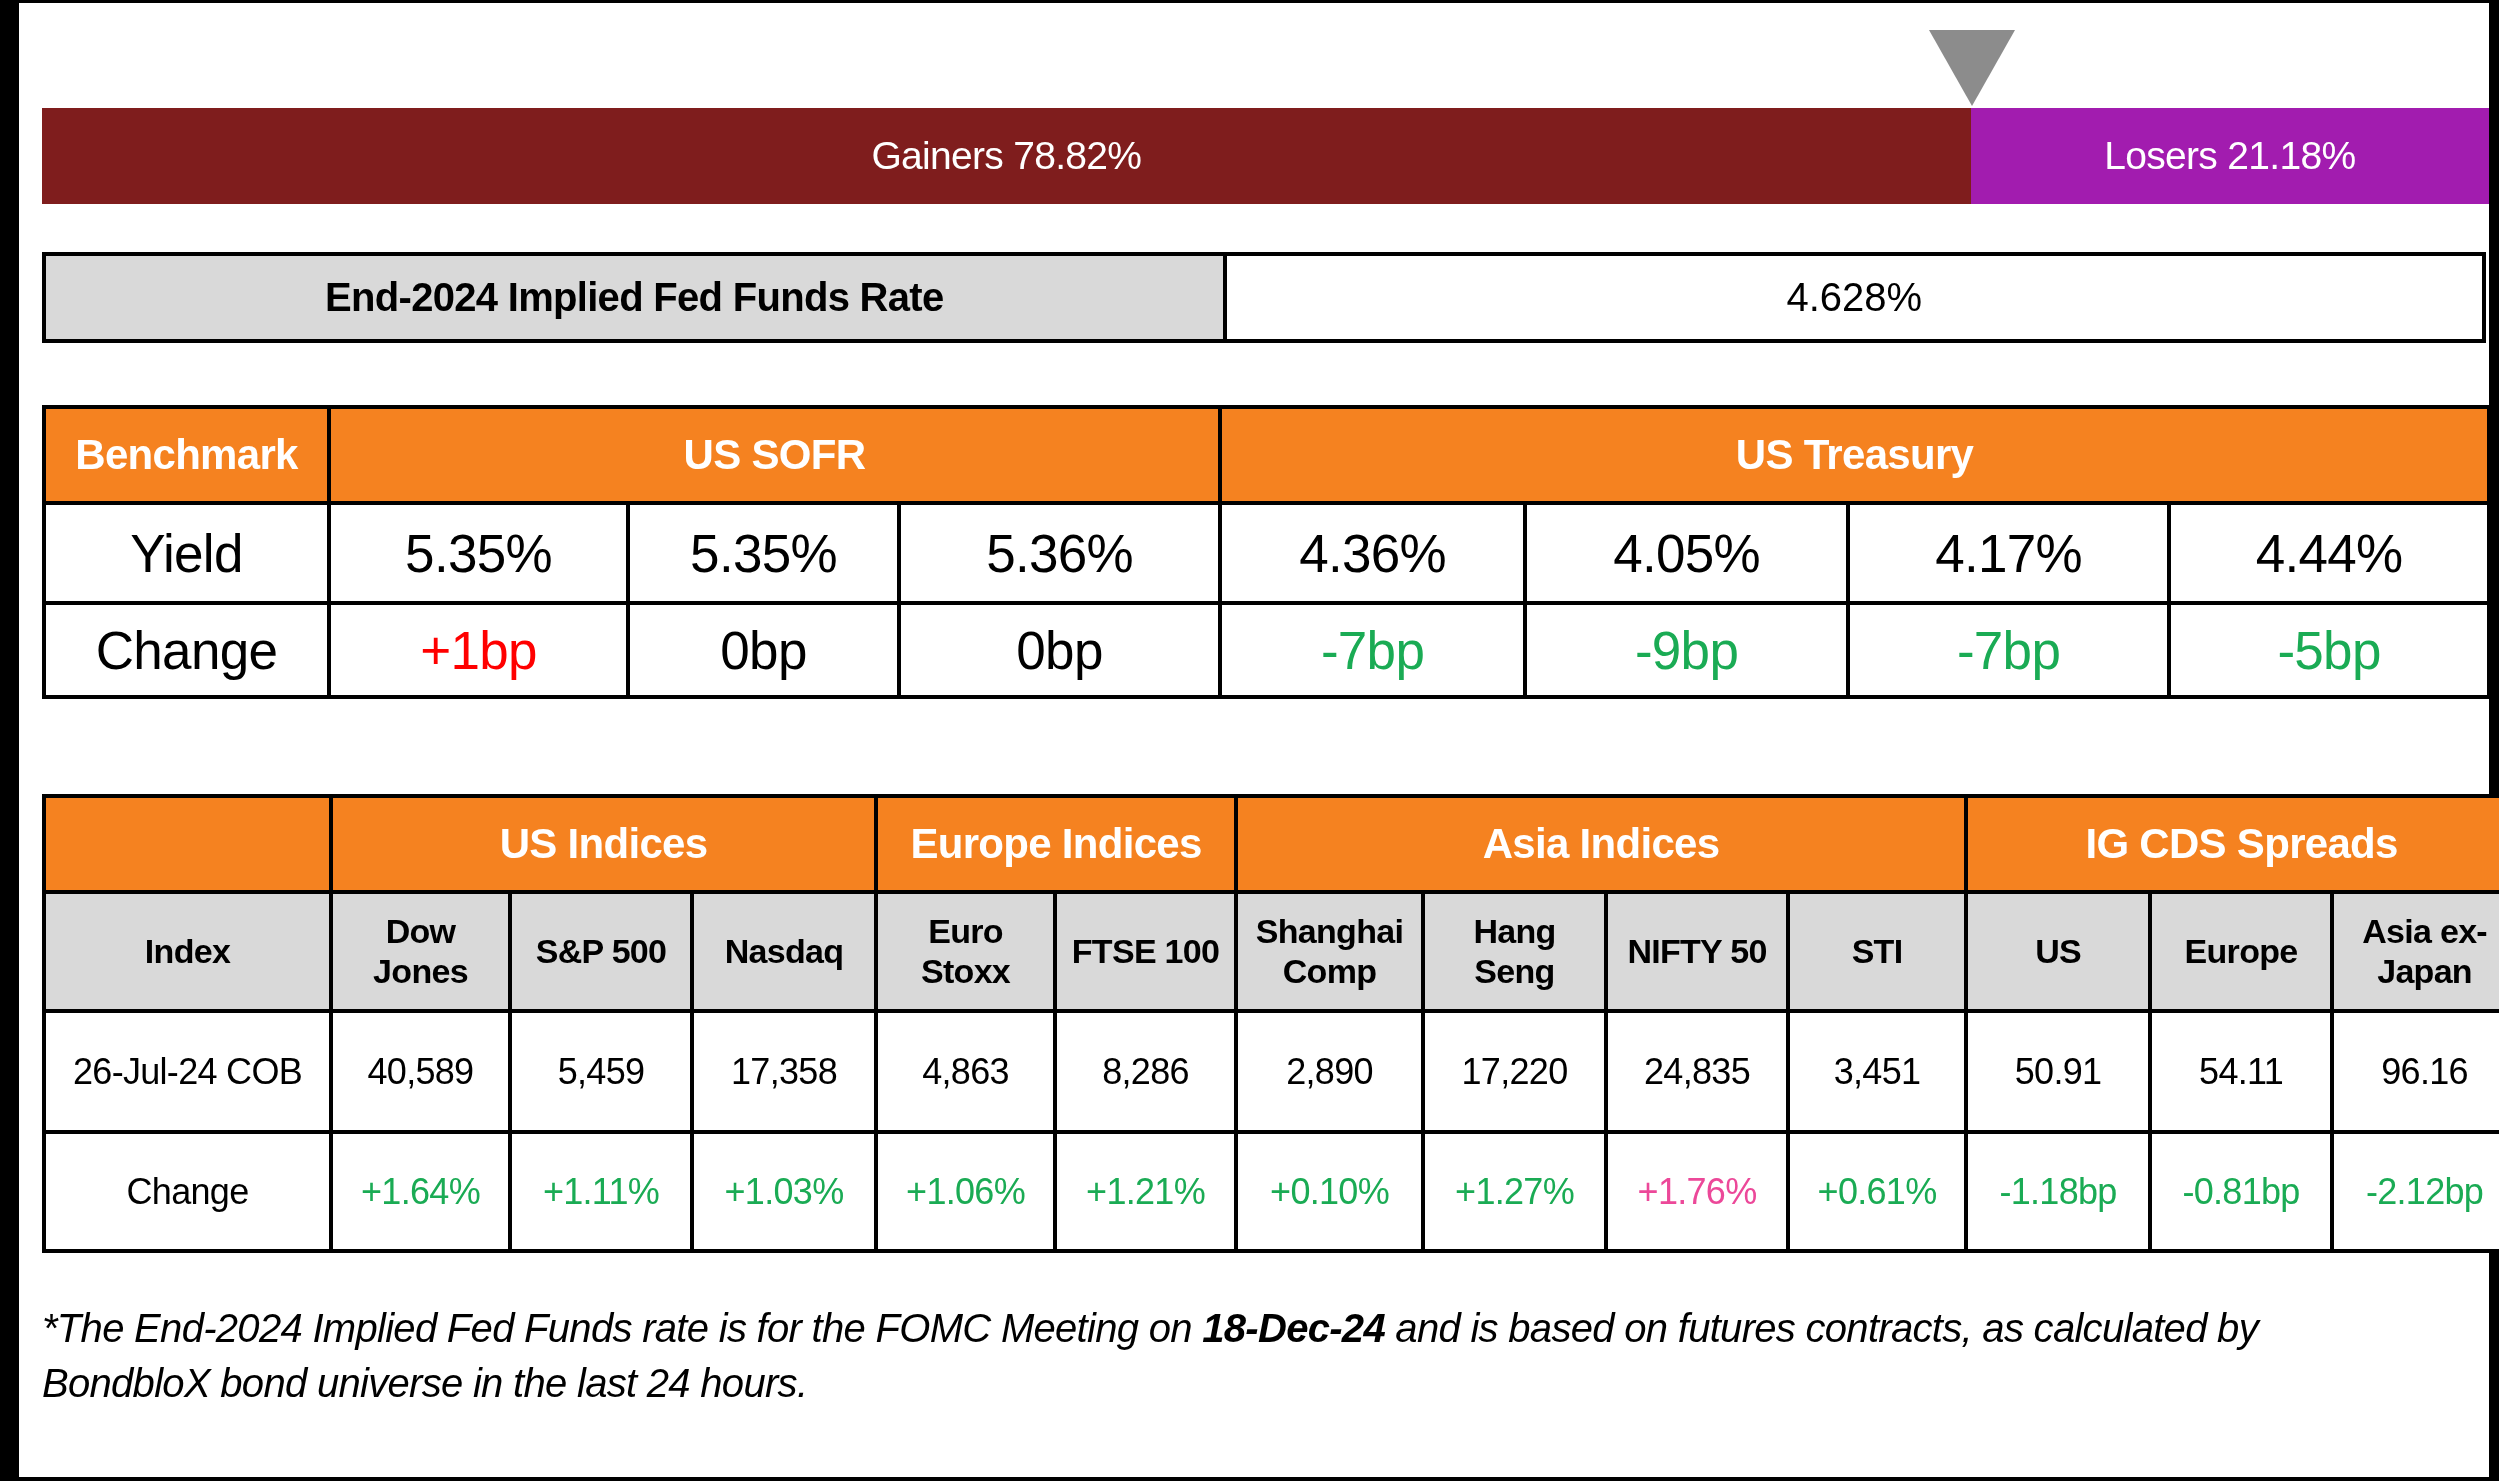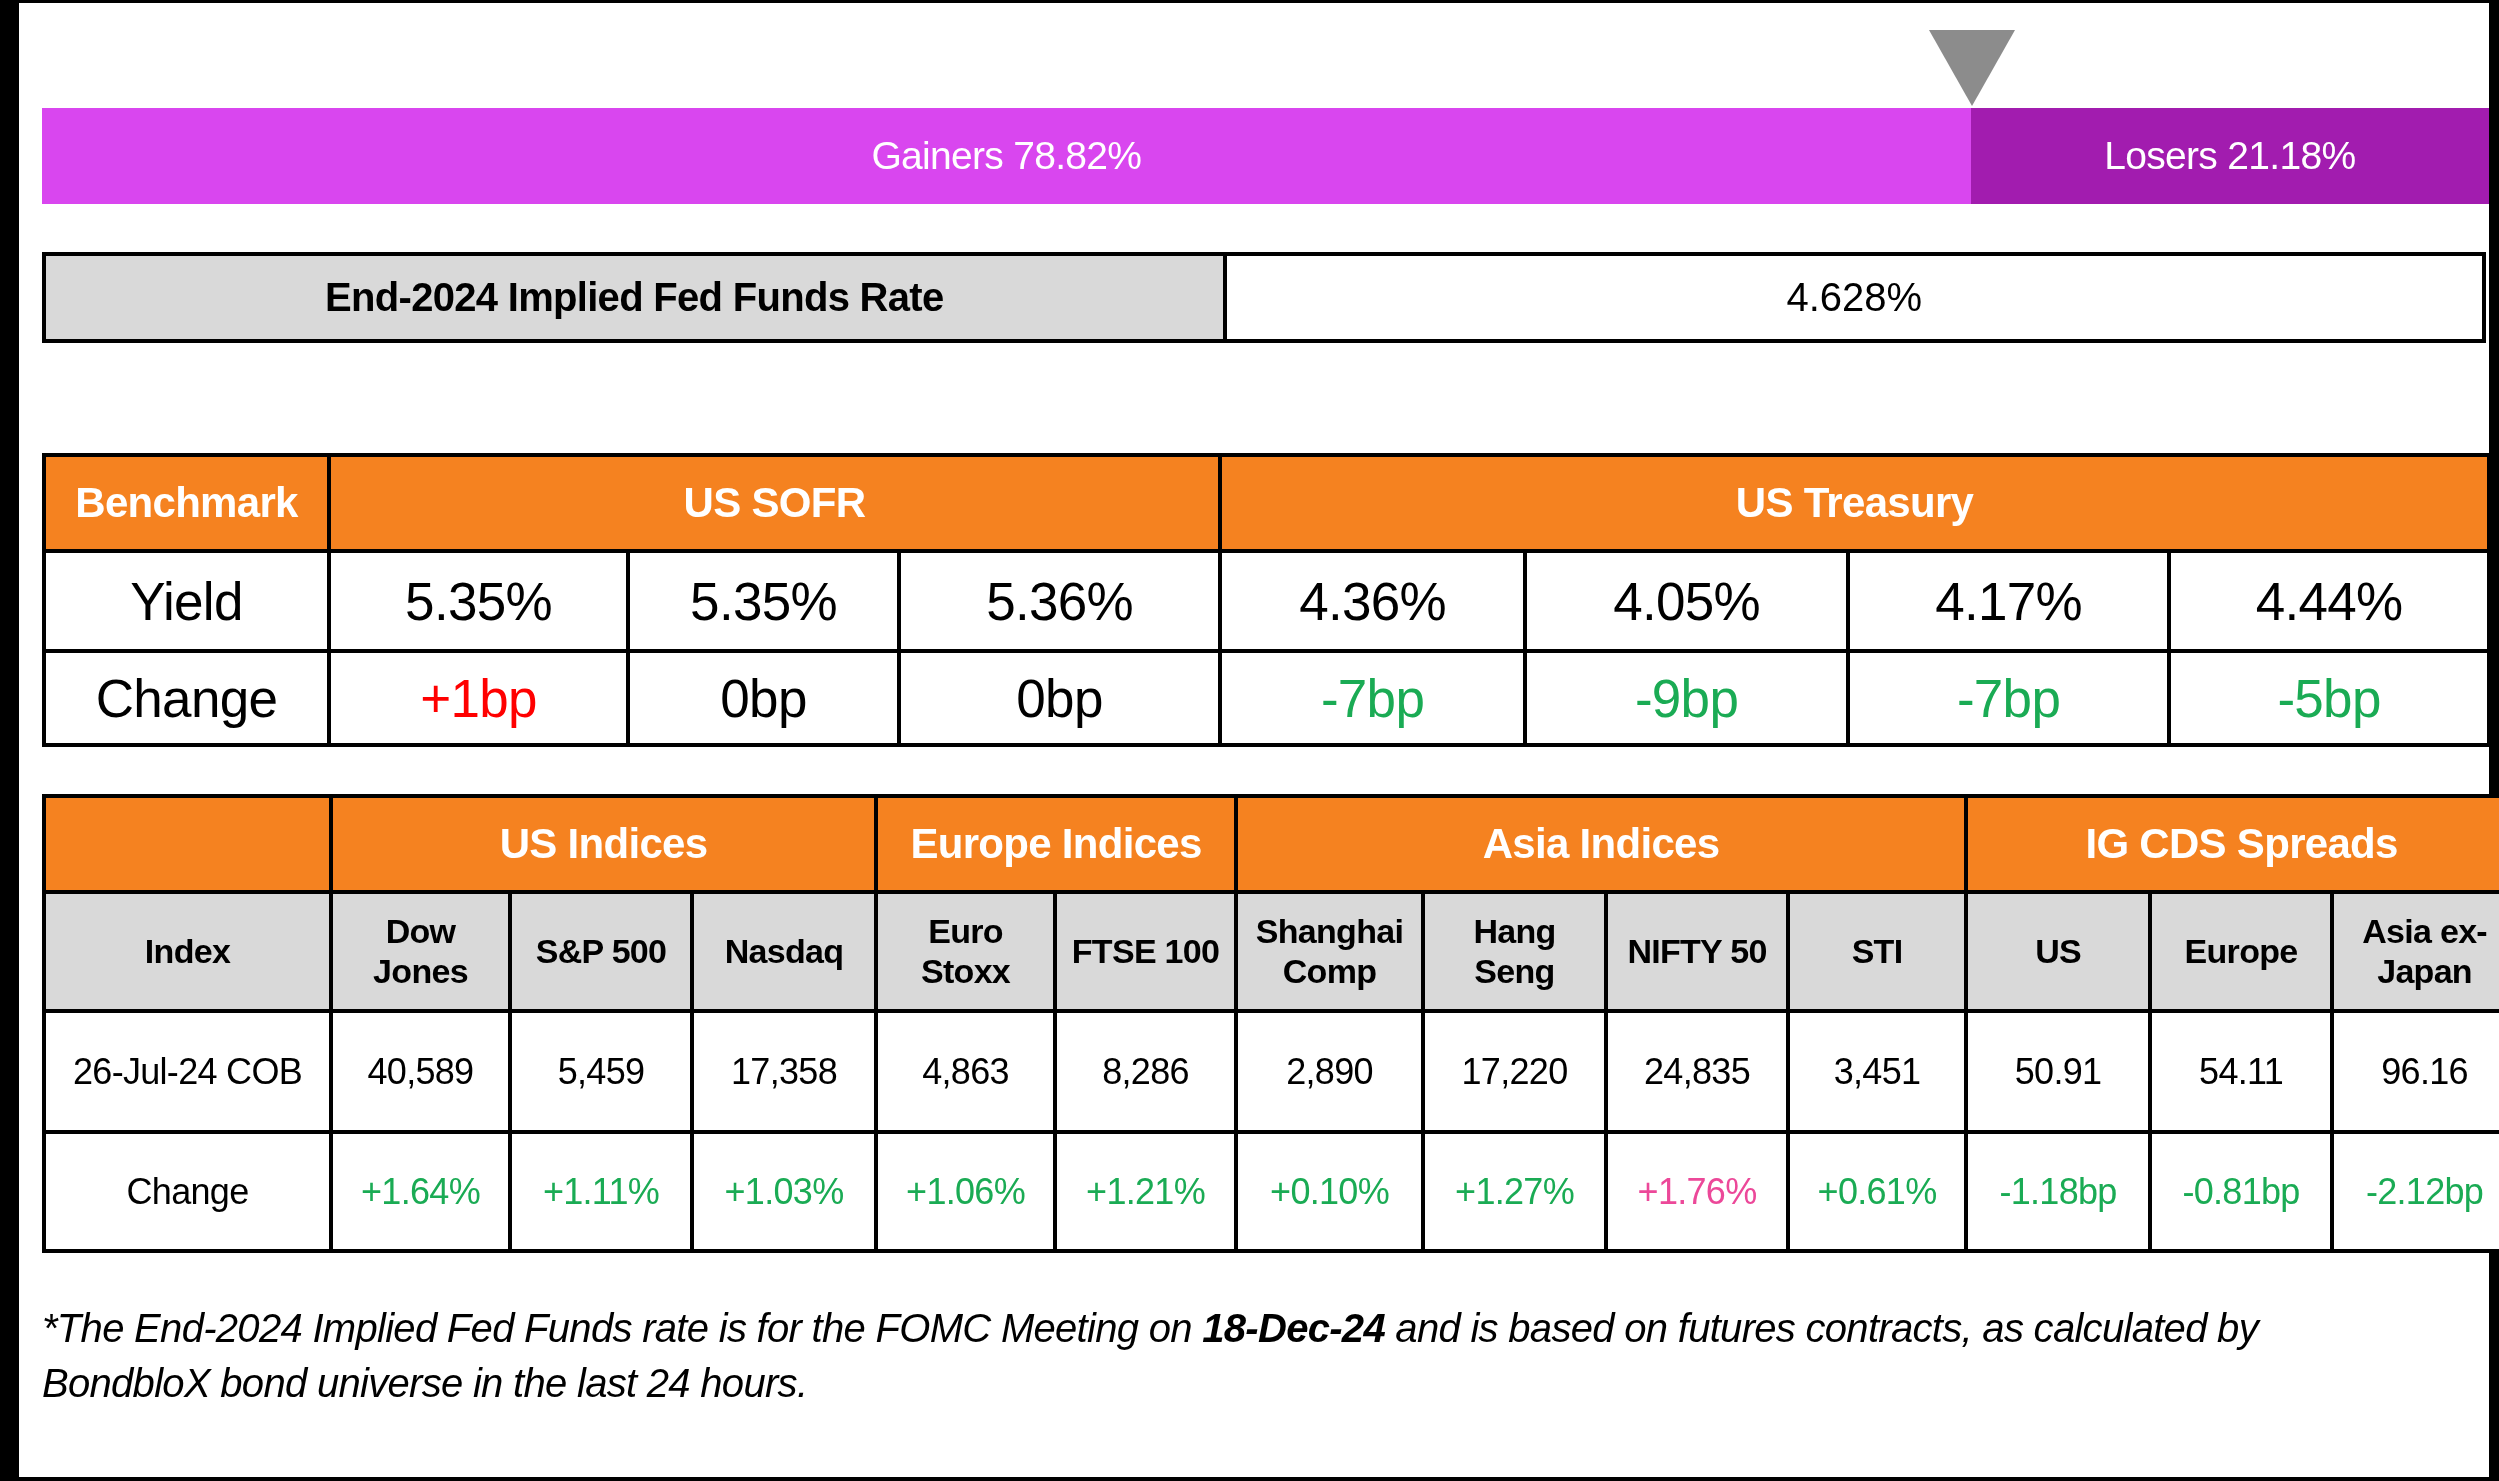--- a/index.html
+++ b/index.html
@@ -29,21 +29,21 @@
     font-weight:bold;font-size:40px;letter-spacing:-0.7px;}
   .fed-value{flex:1;display:flex;align-items:center;justify-content:center;font-size:40px;}
 
   
   table{position:absolute;border-collapse:collapse;table-layout:fixed;}
   th,td{border:4.5px solid #000;text-align:center;vertical-align:middle;
     padding:0 4.5px;overflow:hidden;letter-spacing:-0.7px;}
   .orange-cell{background:#F58220;color:#fff;font-weight:bold;font-size:42px;}
   .gray-row td{background:#D9D9D9;font-weight:bold;font-size:37px;}
   .data-row td{background:#fff;font-size:53px;font-weight:normal;}
-  .bench{left:42px;top:405px;width:2444px;margin-top:48px;}
+  .bench{left:42px;top:405px;width:2444px;}
   .idx{left:42px;top:794px;width:2444px;}
   .idx .gray-row td{font-size:34px;line-height:1.15;}
   .idx .data-row td{font-size:36px;}
   .r-group{height:96px;}
   .bench .r-head{height:105px;}
   .bench .r-yield{height:100px;}
   .bench .r-change{height:94px;}
   .idx .r-head{height:119px;}
   .idx .r-cob{height:121px;}
   .idx .r-change{height:119px;}
@@ -58,21 +58,21 @@
 
 <div class="canvas">
   <div class="edge edge-left"></div>
   <div class="edge edge-right"></div>
   <div class="edge edge-top"></div>
   <div class="edge edge-bottom"></div>
 
   <div class="marker" style="left: 1929px; border-top-color: rgb(140, 140, 140);"></div>
 
   <div class="topbar">
-    <div class="seg" style="width: 78.82%; background: #d946ef;">
+    <div class="seg" style="width: 78.82%; background: #7f1d1d;">
       <span>Gainers 78.82%</span>
     </div>
     <div class="seg" style="width: 21.18%; background: #a21caf;">
       <span>Losers 21.18%</span>
     </div>
   </div>
 
   <div class="fed">
     <div class="fed-label">End-2024 Implied Fed Funds Rate</div>
     <div class="fed-value">4.628%</div>

